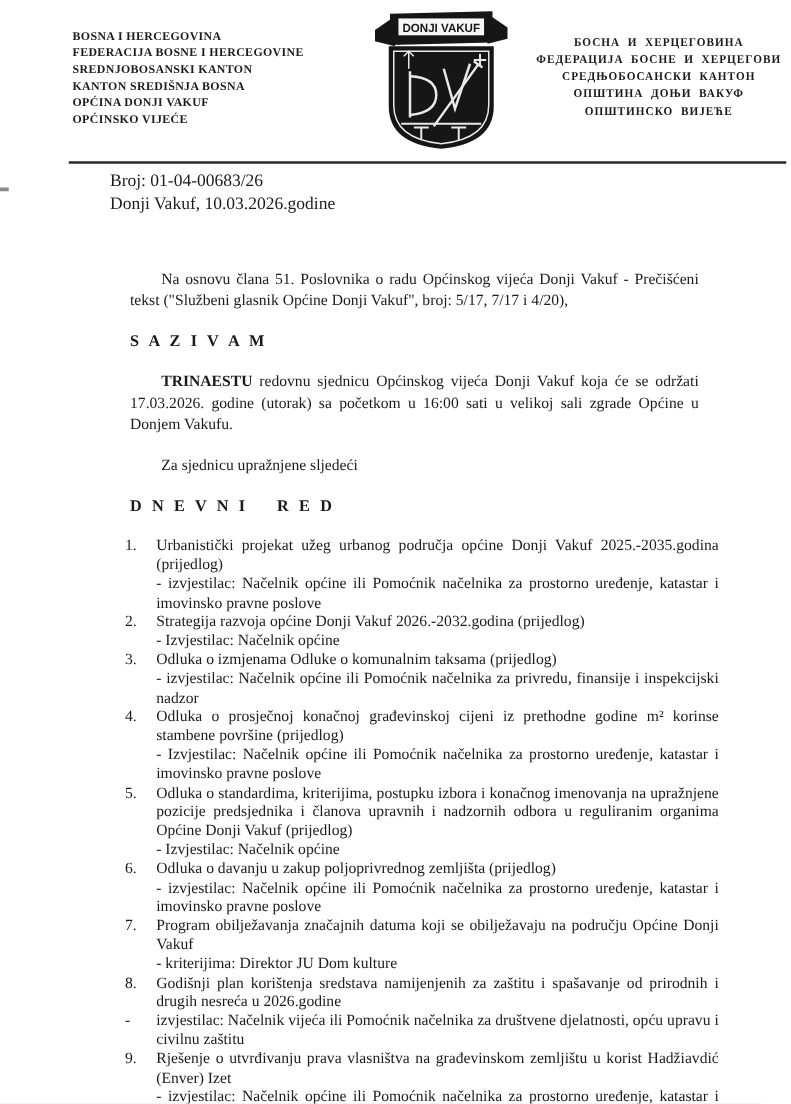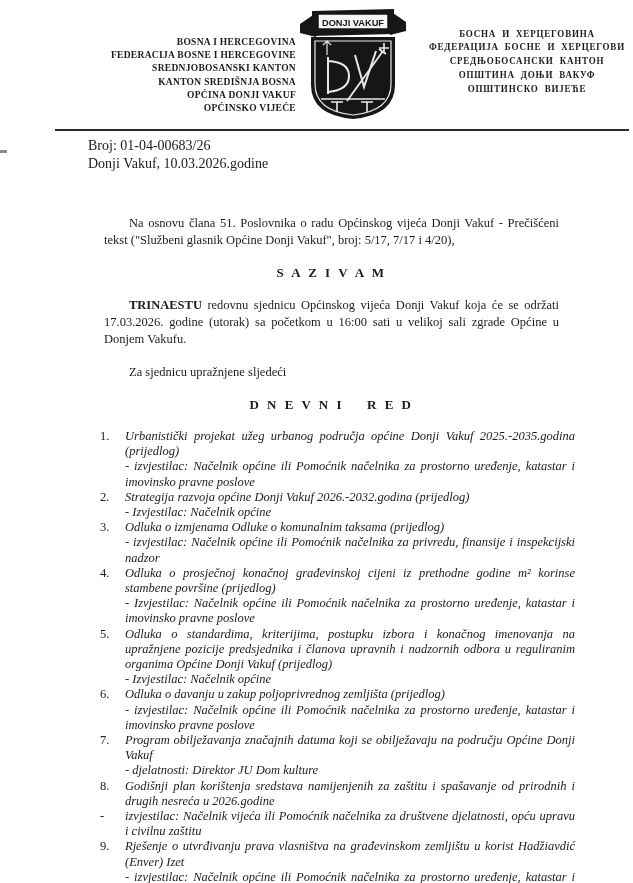--- a/index.html
+++ b/index.html
@@ -9,22 +9,22 @@
     background:#ffffff;
     font-family:"Liberation Serif", serif;
     color:#1b1b1b;
     overflow:hidden;
     margin:0 auto;
   }
 
   
   .header-left {
     position:absolute; left:58px; top:24px; width:238px;
-    text-align:right; font-weight:bold;
-    font-size:9.5px; line-height:13.2px; letter-spacing:0.3px;margin-top:12px;
+    text-align:left; font-weight:bold;
+    font-size:9.5px; line-height:13.2px; letter-spacing:0.3px;
   }
   .header-right {
     position:absolute; left:426px; top:27px; width:202px;
     text-align:center; font-weight:bold;
     font-size:9px; line-height:13px; letter-spacing:0.8px; word-spacing:3px;
     transform:scaleY(1.06); transform-origin:top;
   }
   .emblem { position:absolute; left:299px; top:7px; width:108px; height:114px; }
 
   .rule {
@@ -46,33 +46,33 @@
   .content {
     position:absolute; top:199px; left:88px; width:487px;
     font-size:12.5px;
   }
   .content p { margin:16px; }
   .just { text-align:justify; }
   .ind  { text-indent:25px; }
   .para { line-height:17px; }
 
   .sp-title {
-    text-align:center; font-weight:bold; white-space:pre;
+    font-weight:bold; white-space:pre;
     font-size:13px; letter-spacing:2.5px;
   }
   .t-sazivam { margin-top:13px; }
   .t-para2   { margin-top:13px; }
   .t-dnevni  { margin-top:10px; margin-bottom:9px; }
 
   .agenda { margin-top:0; }
   .agenda-item { display:flex; line-height:15.2px; }
   .agenda-item .num {
     flex:none; width:37px; padding-left:12px; box-sizing:border-box;
   }
-  .agenda-item .body { flex:1; text-align:justify;font-style:italic; }
+  .agenda-item .body { flex:1; text-align:justify; }
   .agenda-item .body p { margin:0; }
 </style>
 </head>
 <body>
 
 <div class="page">
 
   <div class="header-left">
     <div>BOSNA I HERCEGOVINA</div>
     <div>FEDERACIJA BOSNE I HERCEGOVINE</div>
@@ -178,21 +178,21 @@
           <div class="num">6.</div>
           <div class="body">
             <p>Odluka o davanju u zakup poljoprivrednog zemljišta (prijedlog)</p>
             <p>- izvjestilac: Načelnik općine ili Pomoćnik načelnika za prostorno uređenje, katastar i imovinsko pravne poslove</p>
           </div>
         </div>
         <div class="agenda-item">
           <div class="num">7.</div>
           <div class="body">
             <p>Program obilježavanja značajnih datuma koji se obilježavaju na području Općine Donji Vakuf</p>
-            <p>- djelatnosti: Direktor JU Dom kulture</p>
+            <p>- kriterijima: Direktor JU Dom kulture</p>
           </div>
         </div>
         <div class="agenda-item">
           <div class="num">8.</div>
           <div class="body">
             <p>Godišnji plan korištenja sredstava namijenjenih za zaštitu i spašavanje od prirodnih i drugih nesreća u 2026.godine</p>
           </div>
         </div>
         <div class="agenda-item">
           <div class="num">-</div>

